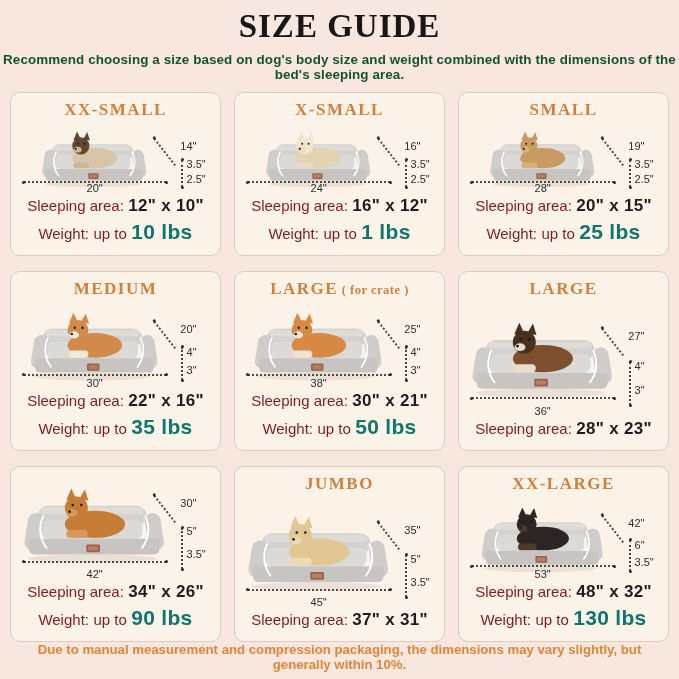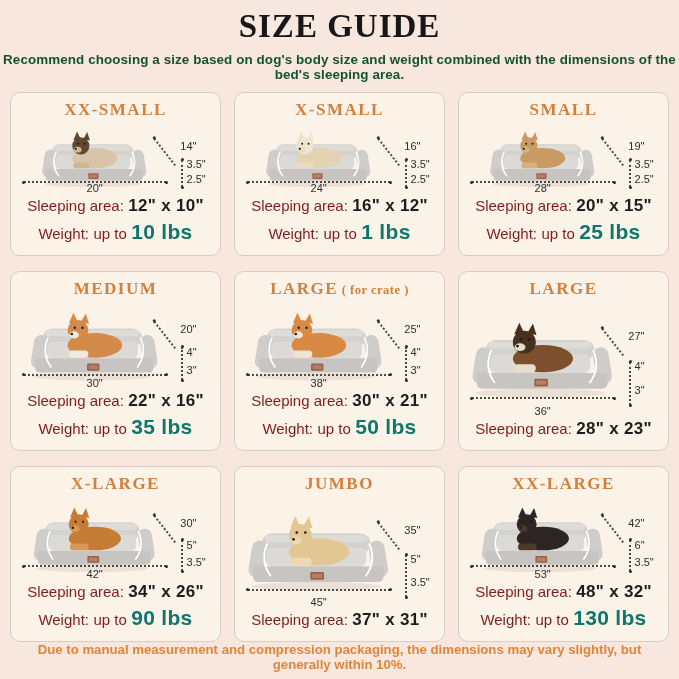--- a/index.html
+++ b/index.html
@@ -483,21 +483,20 @@
 
     <div class="info">
       <div class="info-line">
         <span class="lbl">Sleeping area:</span>
         <span class="area-value">28" x 23"</span>
       </div>
     </div>
   </div>
 
   <div class="card">
-    <div class="size-name"><span>X-LARGE</span><span class="suffix"></span></div>
 
     <div class="bed-area">
       <svg class="bed-svg" viewBox="0 0 210 120" preserveAspectRatio="xMidYMid meet">
 
         <ellipse cx="102" cy="110" rx="90" ry="6" fill="rgba(90,70,60,0.10)"></ellipse>
 
         <rect x="26" y="36" width="152" height="28" rx="14" fill="#d4d2ce"></rect>
         <rect x="30" y="38" width="144" height="10" rx="5" fill="#dedcd8"></rect>
 
         <rect x="32" y="56" width="140" height="26" rx="8" fill="#dcdad6"></rect>

